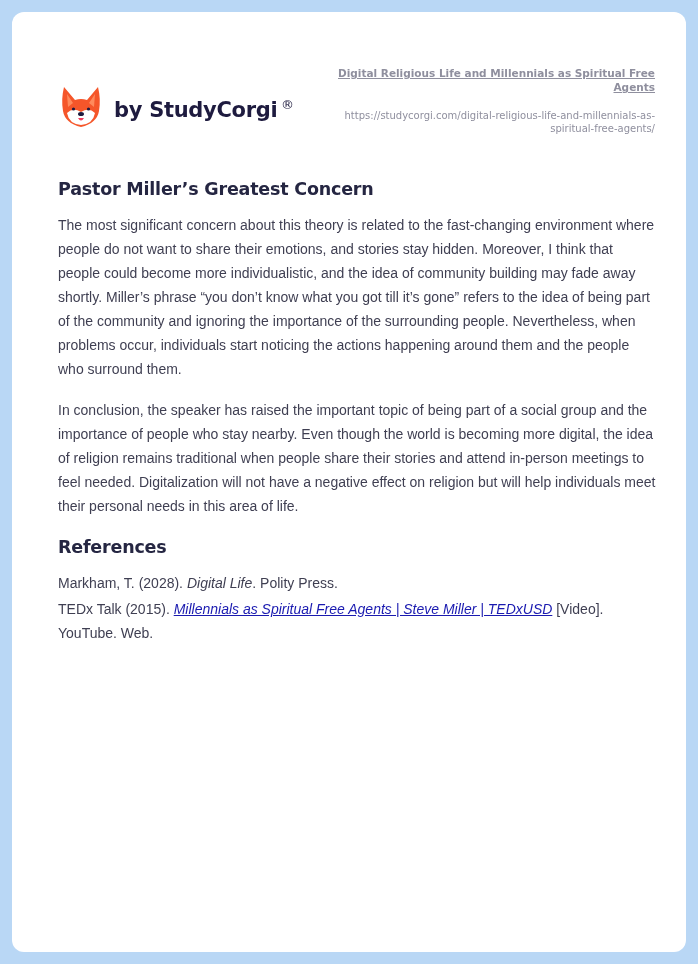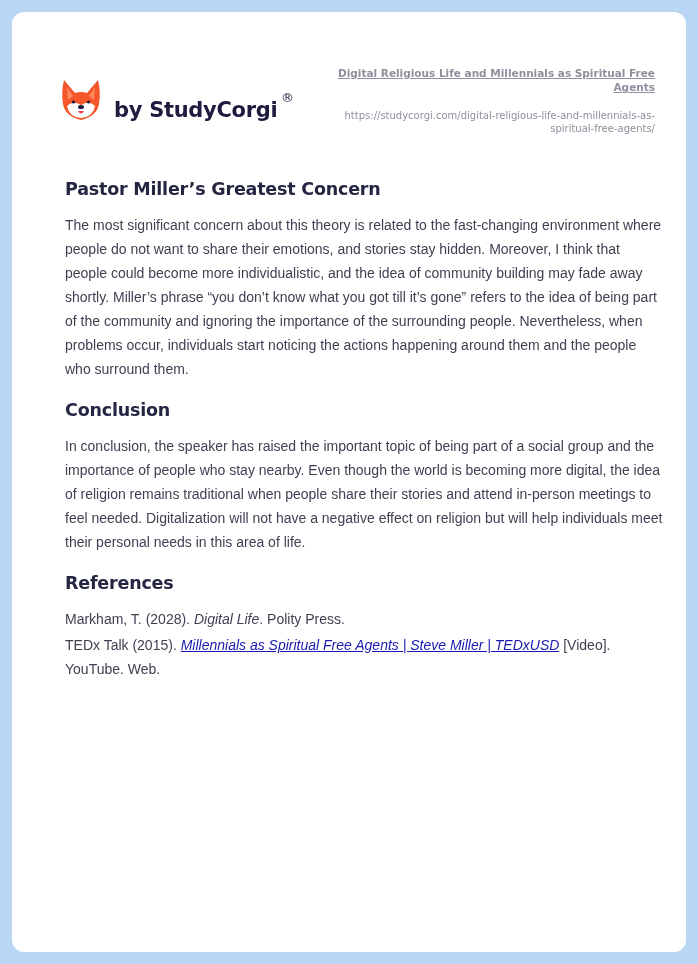--- a/index.html
+++ b/index.html
@@ -15,22 +15,22 @@
       width: 674px; height: 940px;
       background: #ffffff;
       border-radius: 12px;
     }
     .header {
       position: absolute;
       left: 0; top: 0; width: 674px; height: 140px;
     }
     .logo {
       position: absolute;
-      left: 49px; top: 66px;
-      display: flex; align-items: flex-end;
+      left: 49px; top: 73px;
+      display: flex; align-items: center;
     }
     .logo-icon { width: 40px; height: 44px; display: block; }
     .logo-text {
       margin-left: 13px;
       margin-top: 6px;
       font-family: "DejaVu Sans", sans-serif;
       font-weight: bold;
       font-size: 21px;
       color: #1e1b3f;
       letter-spacing: -0.3px;
@@ -59,21 +59,21 @@
     }
     .meta-url {
       margin-top: 15px;
       font-family: "DejaVu Sans", sans-serif;
       font-size: 10px;
       line-height: 13px;
       color: #8f8f9e;
     }
     .content {
       position: absolute;
-      left: 53px; top: 165px;
+      left: 46px; top: 165px;
       width: 600px;
       color: #3f3f52;
     }
     h2 {
       font-family: "DejaVu Sans", sans-serif;
       font-weight: bold;
       font-size: 17.5px;
       color: #252642;
       line-height: 24px;
       letter-spacing: -0.2px;
@@ -121,21 +121,20 @@
     </div>
   </div>
 
   <div class="content">
     <section>
       <h2>Pastor Miller’s Greatest Concern</h2>
       <p class="sec-body">The most significant concern about this theory is related to the fast-changing environment where people do not want to share their emotions, and stories stay hidden. Moreover, I think that people could become more individualistic, and the idea of community building may fade away shortly. Miller’s phrase “you don’t know what you got till it’s gone” refers to the idea of being part of the community and ignoring the importance of the surrounding people. Nevertheless, when problems occur, individuals start noticing the actions happening around them and the people who surround them.</p>
     </section>
 
     <section class="sec2">
-      <h2>Conclusion</h2>
       <p class="sec-body">In conclusion, the speaker has raised the important topic of being part of a social group and the importance of people who stay nearby. Even though the world is becoming more digital, the idea of religion remains traditional when people share their stories and attend in-person meetings to feel needed. Digitalization will not have a negative effect on religion but will help individuals meet their personal needs in this area of life.</p>
     </section>
 
     <section class="sec3">
       <h2>References</h2>
       <p class="ref"><span>Markham, T. (2028). </span><i>Digital Life</i><span>. Polity Press.</span></p>
       <p class="ref"><span>TEDx Talk (2015). </span><a href="#">Millennials as Spiritual Free Agents | Steve Miller | TEDxUSD</a><span> [Video]. YouTube. Web.</span></p>
     </section>
   </div>
 </div>

